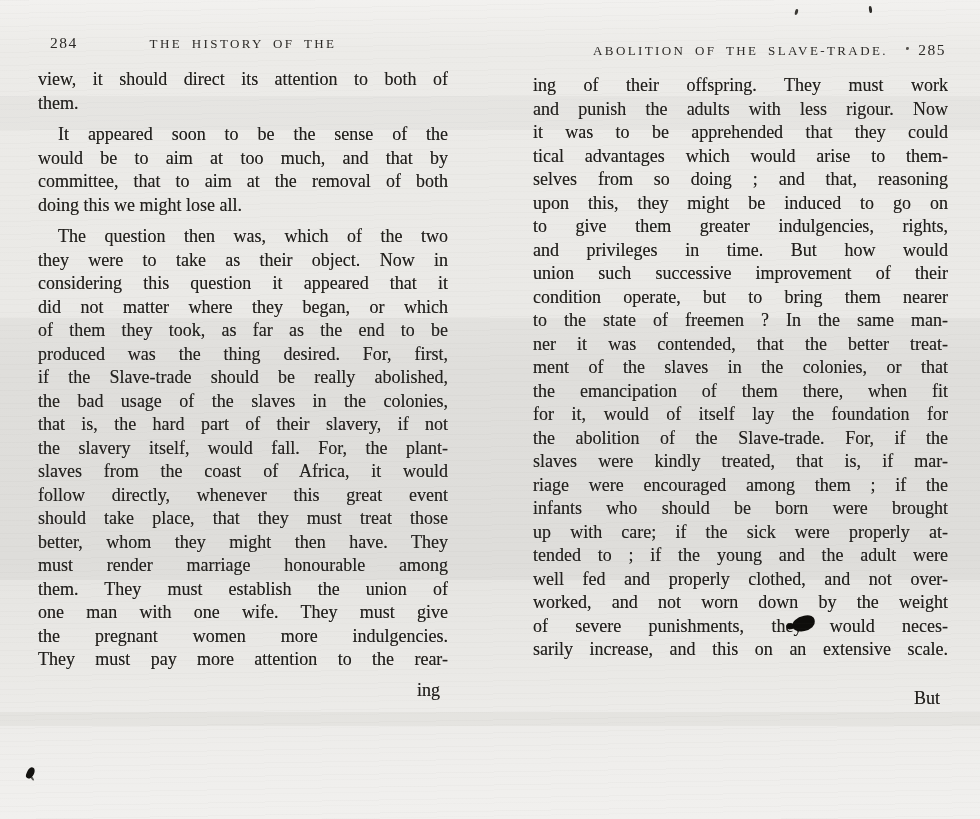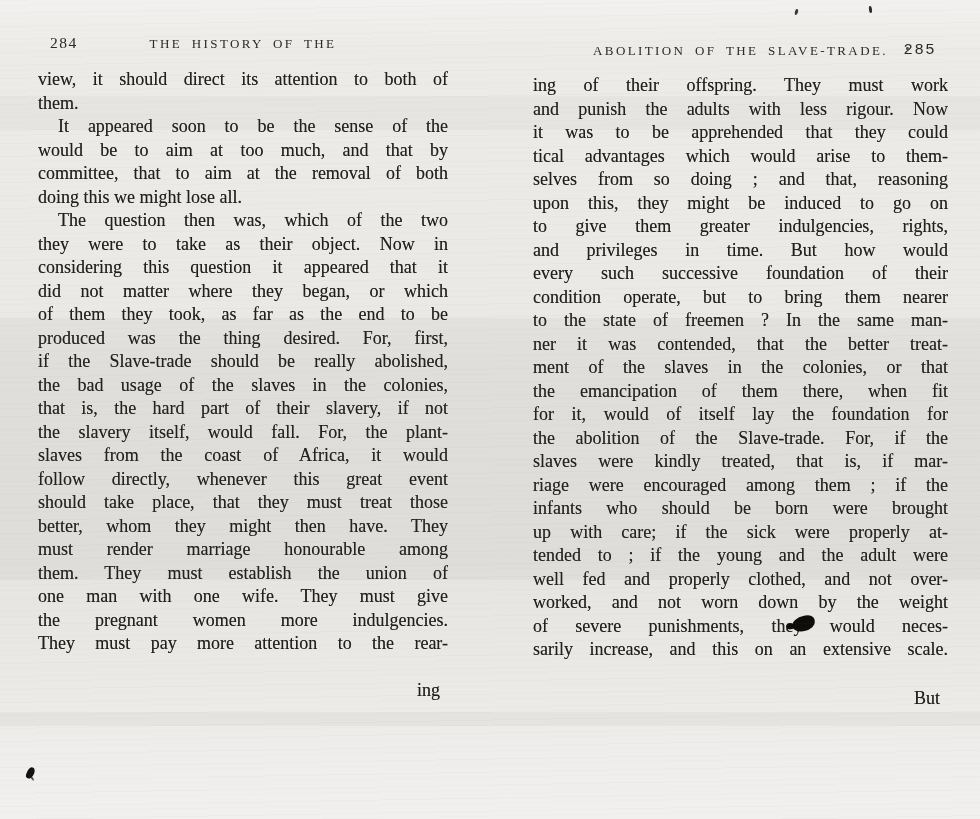--- a/index.html
+++ b/index.html
@@ -40,33 +40,33 @@
   .header{position:absolute;left:0;right:0;color:#2b2926;}
   .page.left  .header{top:36px;}
   .page.right .header{top:43px;}
   .running{
     display:block;text-align:center;
     font-size:13px;letter-spacing:2.4px;word-spacing:4px;
     color:#2b2926;
   }
   .pagenum{position:absolute;top:-2px;font-size:15.5px;letter-spacing:1.5px;color:#2b2926;}
   .page.left  .pagenum{left:12px;}
-  .page.right .pagenum{right:12px;font-family:Liberation Mono, monospace;}
+  .page.right .pagenum{right:2px;}
 
   .body{position:absolute;left:0;right:0;}
   .page.left  .body{top:68px;}
   .page.right .body{top:74px;}
 
   .line{
     font-size:18px;line-height:23.5px;
     color:#211f1c;
     text-align:justify;text-align-last:justify;
     text-shadow:0 0 .5px rgba(32,30,26,.55);
   }
-  .line.indent{padding-left:20px;}
+  .line.indent{padding-left:20px;margin-top:8px;}
   .line.last{text-align-last:left;}
 
   .catchword{
     position:absolute;right:8px;
     font-size:18px;line-height:23.5px;color:#211f1c;
     text-shadow:0 0 .5px rgba(32,30,26,.55);
   }
   .page.left  .catchword{top:679px;}
   .page.right .catchword{top:687px;}
 
@@ -137,21 +137,21 @@
     <div class="body">
 
     <div class="line">ing of their offspring. They must work</div>
         <div class="line">and punish the adults with less rigour. Now</div>
         <div class="line">it was to be apprehended that they could</div>
         <div class="line">tical advantages which would arise to them-</div>
         <div class="line">selves from so doing ; and that, reasoning</div>
         <div class="line">upon this, they might be induced to go on</div>
         <div class="line">to give them greater indulgencies, rights,</div>
         <div class="line">and privileges in time. But how would</div>
-        <div class="line">every such successive foundation of their</div>
+        <div class="line">union such successive improvement of their</div>
         <div class="line">condition operate, but to bring them nearer</div>
         <div class="line">to the state of freemen ? In the same man-</div>
         <div class="line">ner it was contended, that the better treat-</div>
         <div class="line">ment of the slaves in the colonies, or that</div>
         <div class="line">the emancipation of them there, when fit</div>
         <div class="line">for it, would of itself lay the foundation for</div>
         <div class="line">the abolition of the Slave-trade. For, if the</div>
         <div class="line">slaves were kindly treated, that is, if mar-</div>
         <div class="line">riage were encouraged among them ; if the</div>
         <div class="line">infants who should be born were brought</div>

